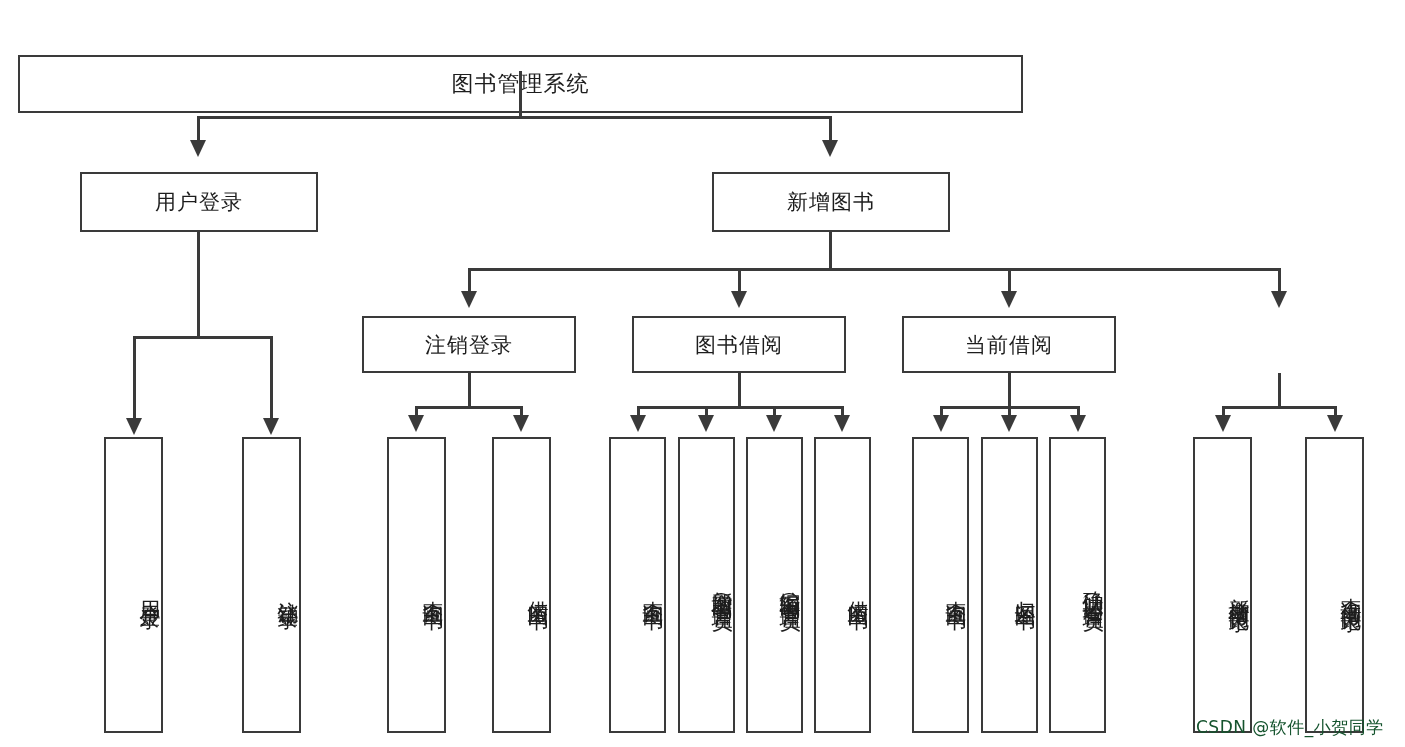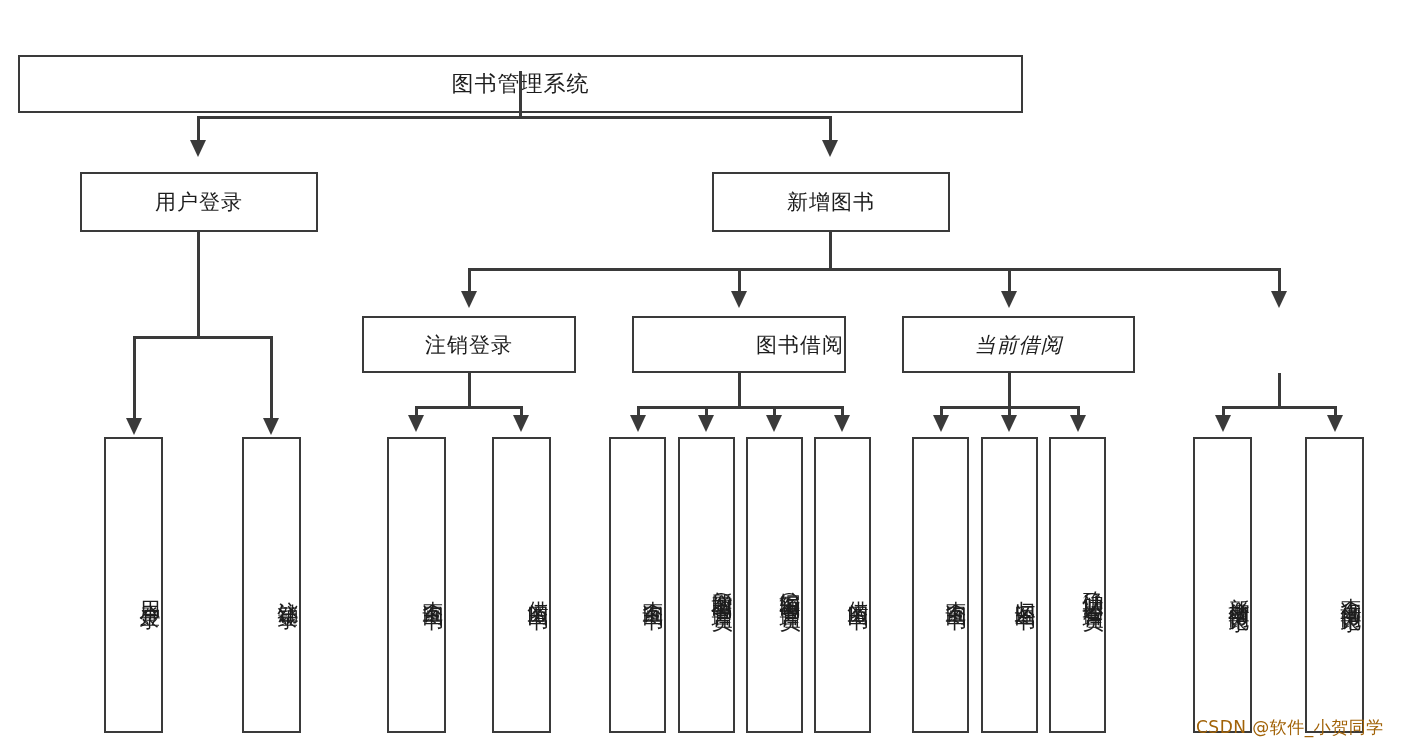--- a/index.html
+++ b/index.html
@@ -57,21 +57,21 @@
     position: absolute;
     width: 0;
     height: 0;
     border-left: 8px solid transparent;
     border-right: 8px solid transparent;
     border-top: 17px solid #3a3a3a;
   }
   .watermark {
     position: absolute;
     font-size: 17px;
-    color: #a16207;
+    color: #14532d;
     white-space: nowrap;
     letter-spacing: 0.5px;
   }
 </style>
 </head>
 <body>
 
 <div id="canvas">
 
   <div class="node horizontal root" style="left:18px; top:13px; width:1005px; height:58px;margin-top:42px;">
@@ -109,24 +109,24 @@
   <div class="edge v" style="left:738px; top:268px; height:24px;"></div>
   <div class="arrow" style="left:731px; top:291px;"></div>
   <div class="edge v" style="left:1008px; top:268px; height:24px;"></div>
   <div class="arrow" style="left:1001px; top:291px;"></div>
   <div class="edge v" style="left:1278px; top:268px; height:24px;"></div>
   <div class="arrow" style="left:1271px; top:291px;"></div>
 
   <div class="node horizontal" style="left:362px; top:316px; width:214px; height:57px;">
     <span>注销登录</span>
   </div>
-  <div class="node horizontal" style="left:632px; top:316px; width:214px; height:57px;justify-content:flex-end;">
+  <div class="node horizontal" style="left:632px; top:316px; width:214px; height:57px;">
     <span>图书借阅</span>
   </div>
-  <div class="node horizontal" style="left:902px; top:316px; width:233px; height:57px;font-style:italic;">
+  <div class="node horizontal" style="left:902px; top:316px; width:214px; height:57px;">
     <span>当前借阅</span>
   </div>
 
   <div class="edge v" style="left:468px; top:373px; height:34px;"></div>
   <div class="edge h" style="left:415px; top:406px; width:107px;"></div>
   <div class="edge v" style="left:415px; top:406px; height:12px;"></div>
   <div class="arrow" style="left:408px; top:415px;"></div>
   <div class="edge v" style="left:520px; top:406px; height:12px;"></div>
   <div class="arrow" style="left:513px; top:415px;"></div>
 

